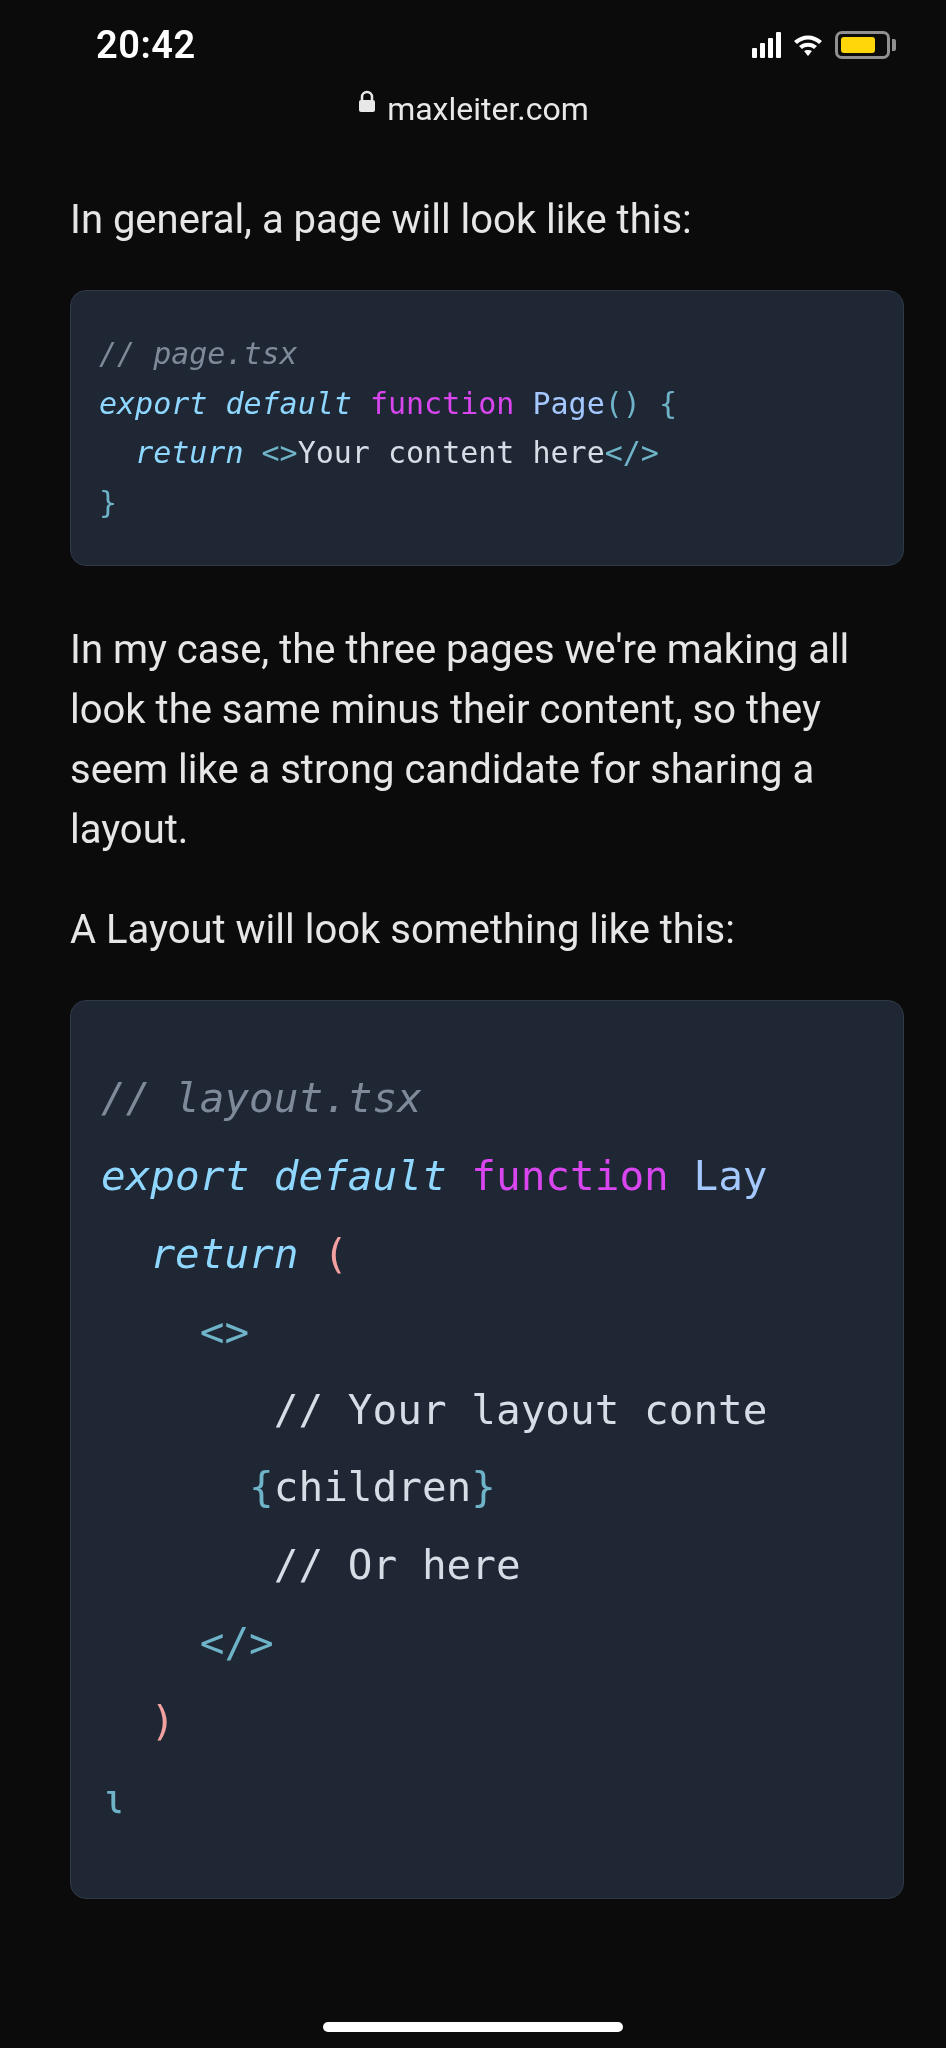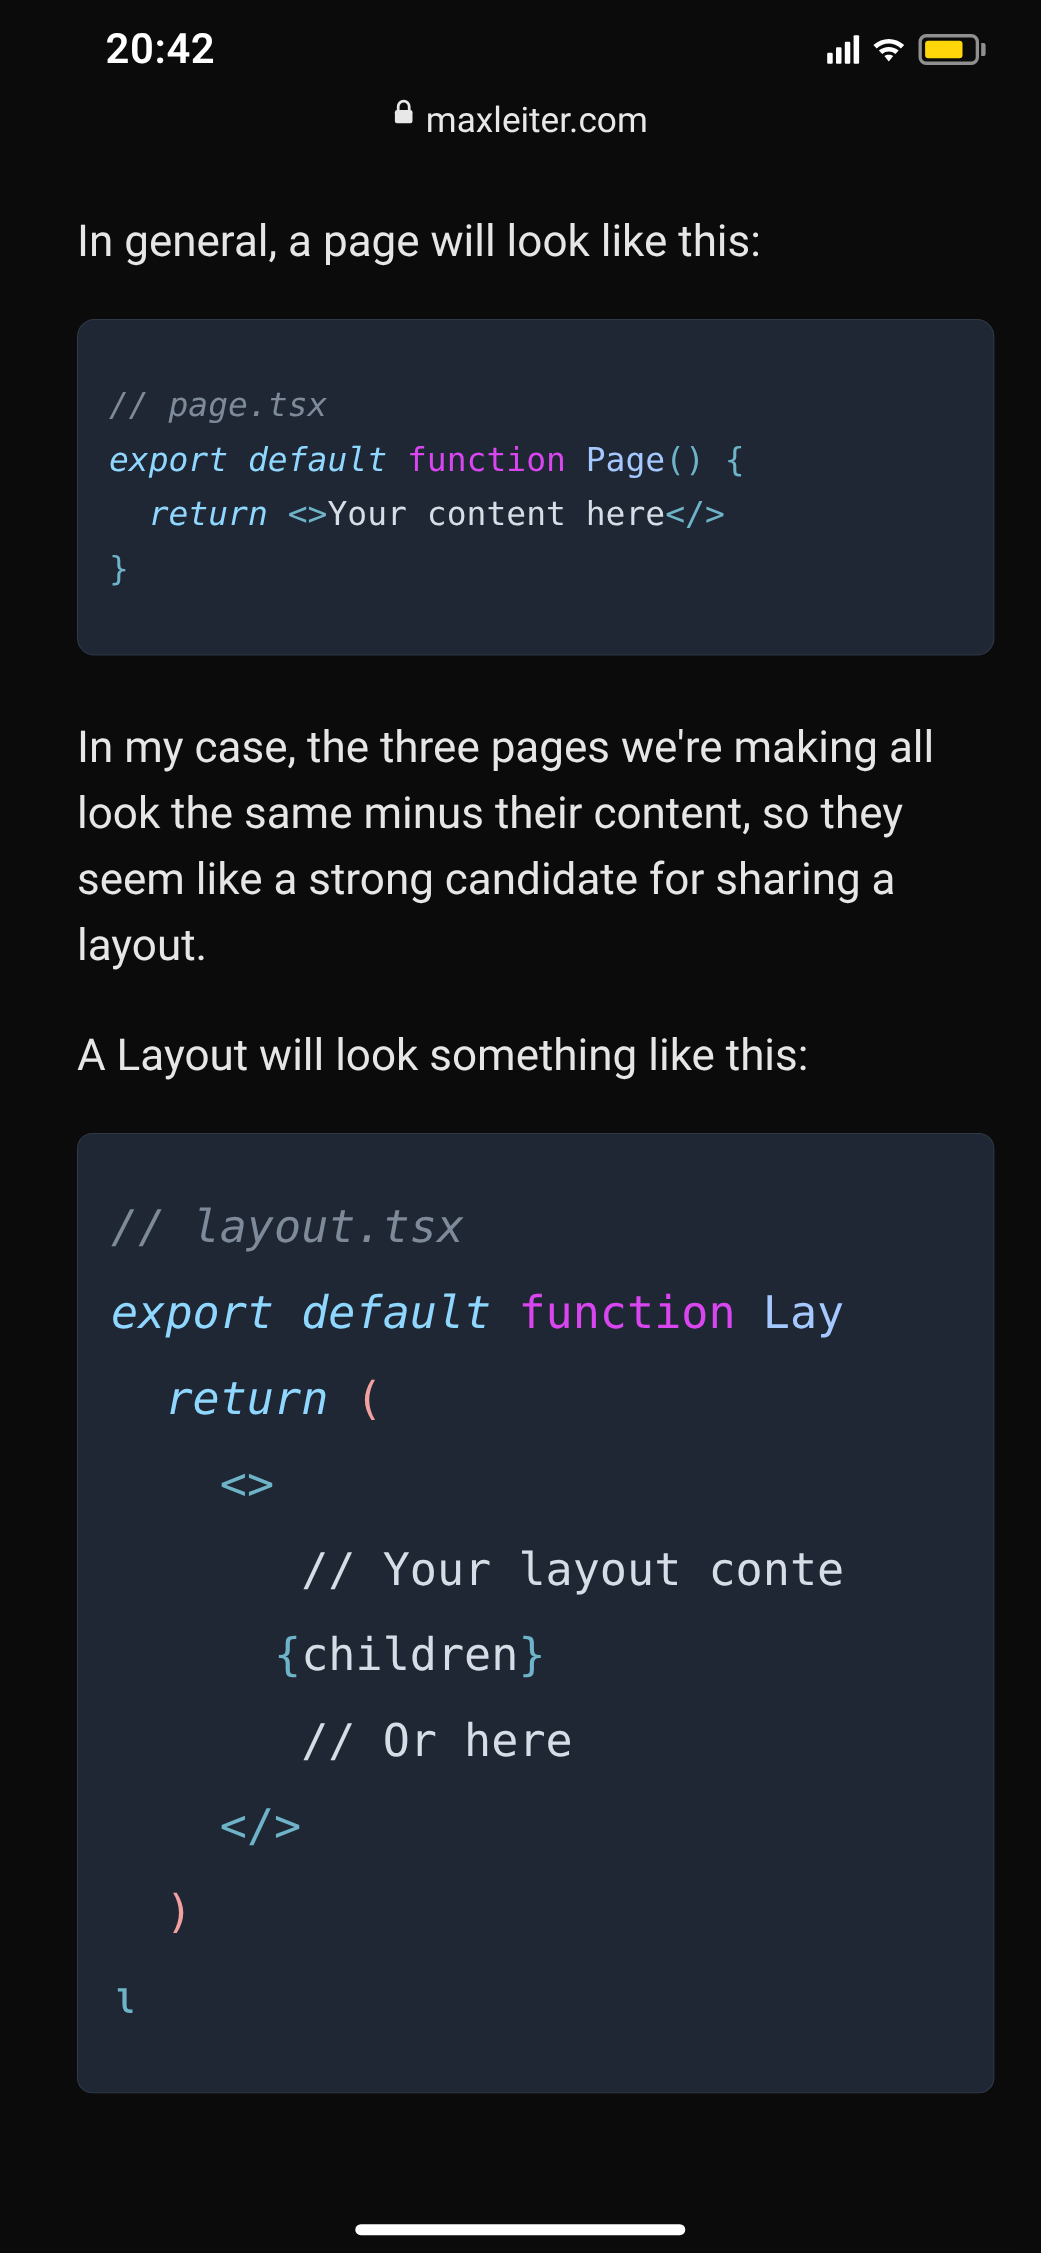--- a/index.html
+++ b/index.html
@@ -95,28 +95,27 @@
     color: #e6e6e6;
     margin-bottom: 40px;
     font-weight: 400;
   }
 
   
   .code-block {
     background: #1e2733;
     border: 1px solid #2f3947;
     border-radius: 16px;
-    padding: 53px 28px;
+    padding: 38px 28px;
     margin-bottom: 54px;
     font-family: ui-monospace, SFMono-Regular, Menlo, Consolas, monospace;
     overflow: hidden;
   }
   .code-block.big {
-    padding: 46px 30px;
-    border-radius: 14px;
+    padding: 59px 30px;
   }
   .code-line {
     white-space: pre;
     font-size: 30px;
     line-height: 1.65;
     color: #cdd6e0;
   }
   .code-block.big .code-line {
     font-size: 41px;
     line-height: 1.9;

